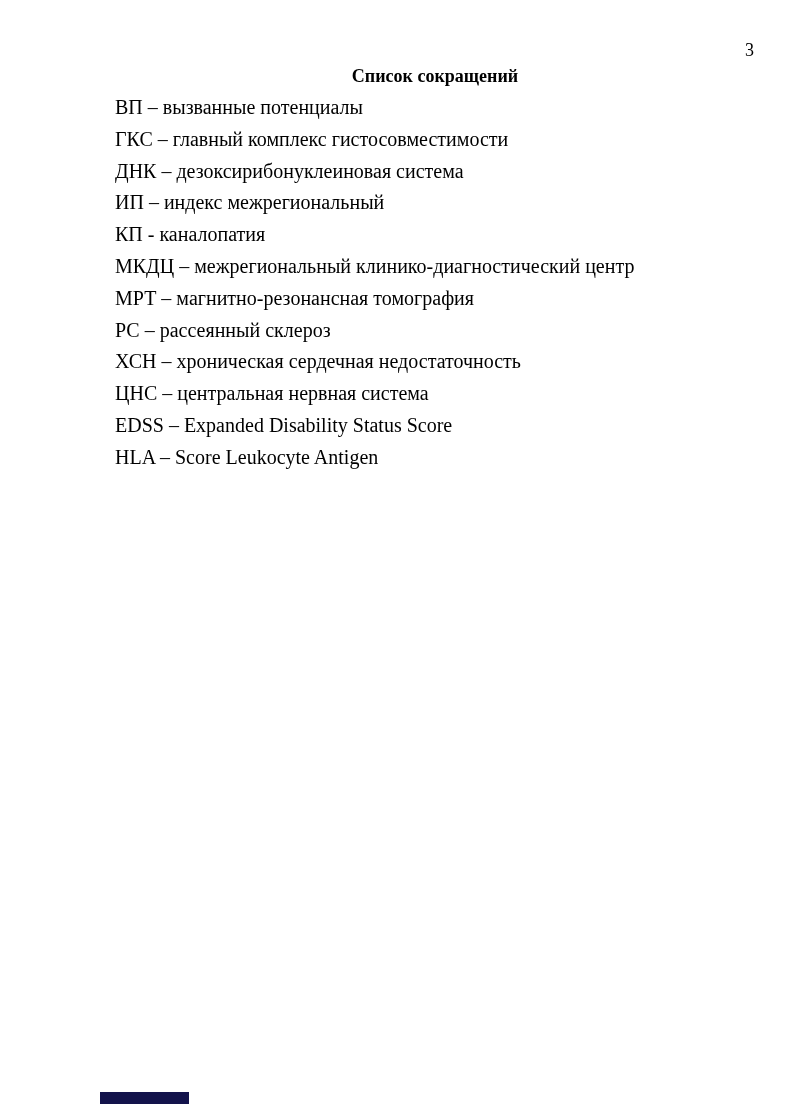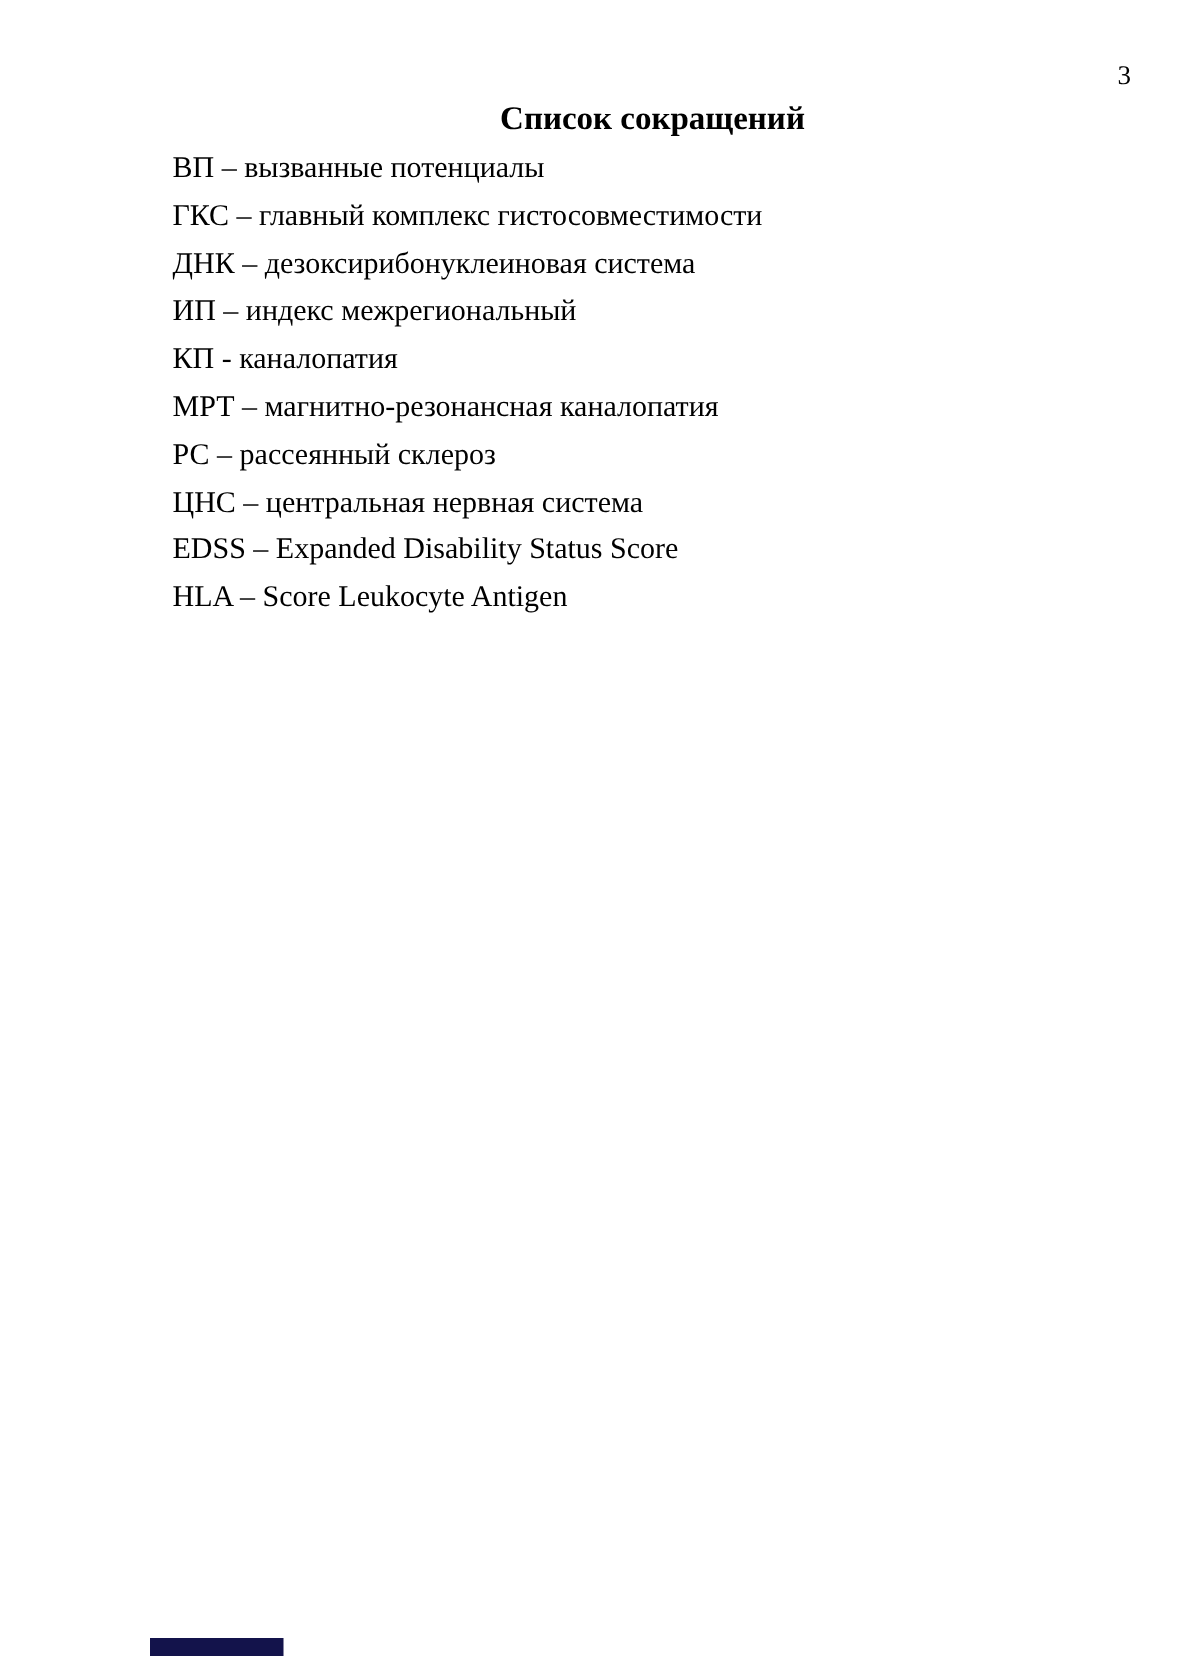--- a/index.html
+++ b/index.html
@@ -23,21 +23,21 @@
     line-height: normal;
   }
   .content {
     position: absolute;
     left: 115px;
     top: 0;
     width: 640px;
   }
   .doc-title {
     margin: 66px 0 0 0;
-    font-size: 22px;
+    font-size: 18px;
     font-weight: 700;
     text-align: center;
     line-height: normal;
   }
   .abbrev-list {
     list-style: none;
     margin: 5px 0 0 0;
     padding: 0;
     font-size: 20px;
   }
@@ -66,22 +66,24 @@
 <div class="content">
 
   <h1 class="doc-title">Список сокращений</h1>
 
   <ul class="abbrev-list">
       <li><span>ВП – вызванные потенциалы</span></li>
       <li><span>ГКС – главный комплекс гистосовместимости</span></li>
       <li><span>ДНК – дезоксирибонуклеиновая система</span></li>
       <li><span>ИП – индекс межрегиональный</span></li>
       <li><span>КП - каналопатия</span></li>
-      <li><span>МРТ – магнитно-резонансная каналопатия</span></li>
+      <li><span>МКДЦ – межрегиональный клинико-диагностический центр</span></li>
+      <li><span>МРТ – магнитно-резонансная томография</span></li>
       <li><span>РС – рассеянный склероз</span></li>
+      <li><span>ХСН – хроническая сердечная недостаточность</span></li>
       <li><span>ЦНС – центральная нервная система</span></li>
       <li><span>EDSS – Expanded Disability Status Score</span></li>
       <li><span>HLA – Score Leukocyte Antigen</span></li>
     </ul>
 
 </div>
 
 <div class="scan-artifact" style="background: rgb(19, 19, 75);"></div>
 
 </body></html>

